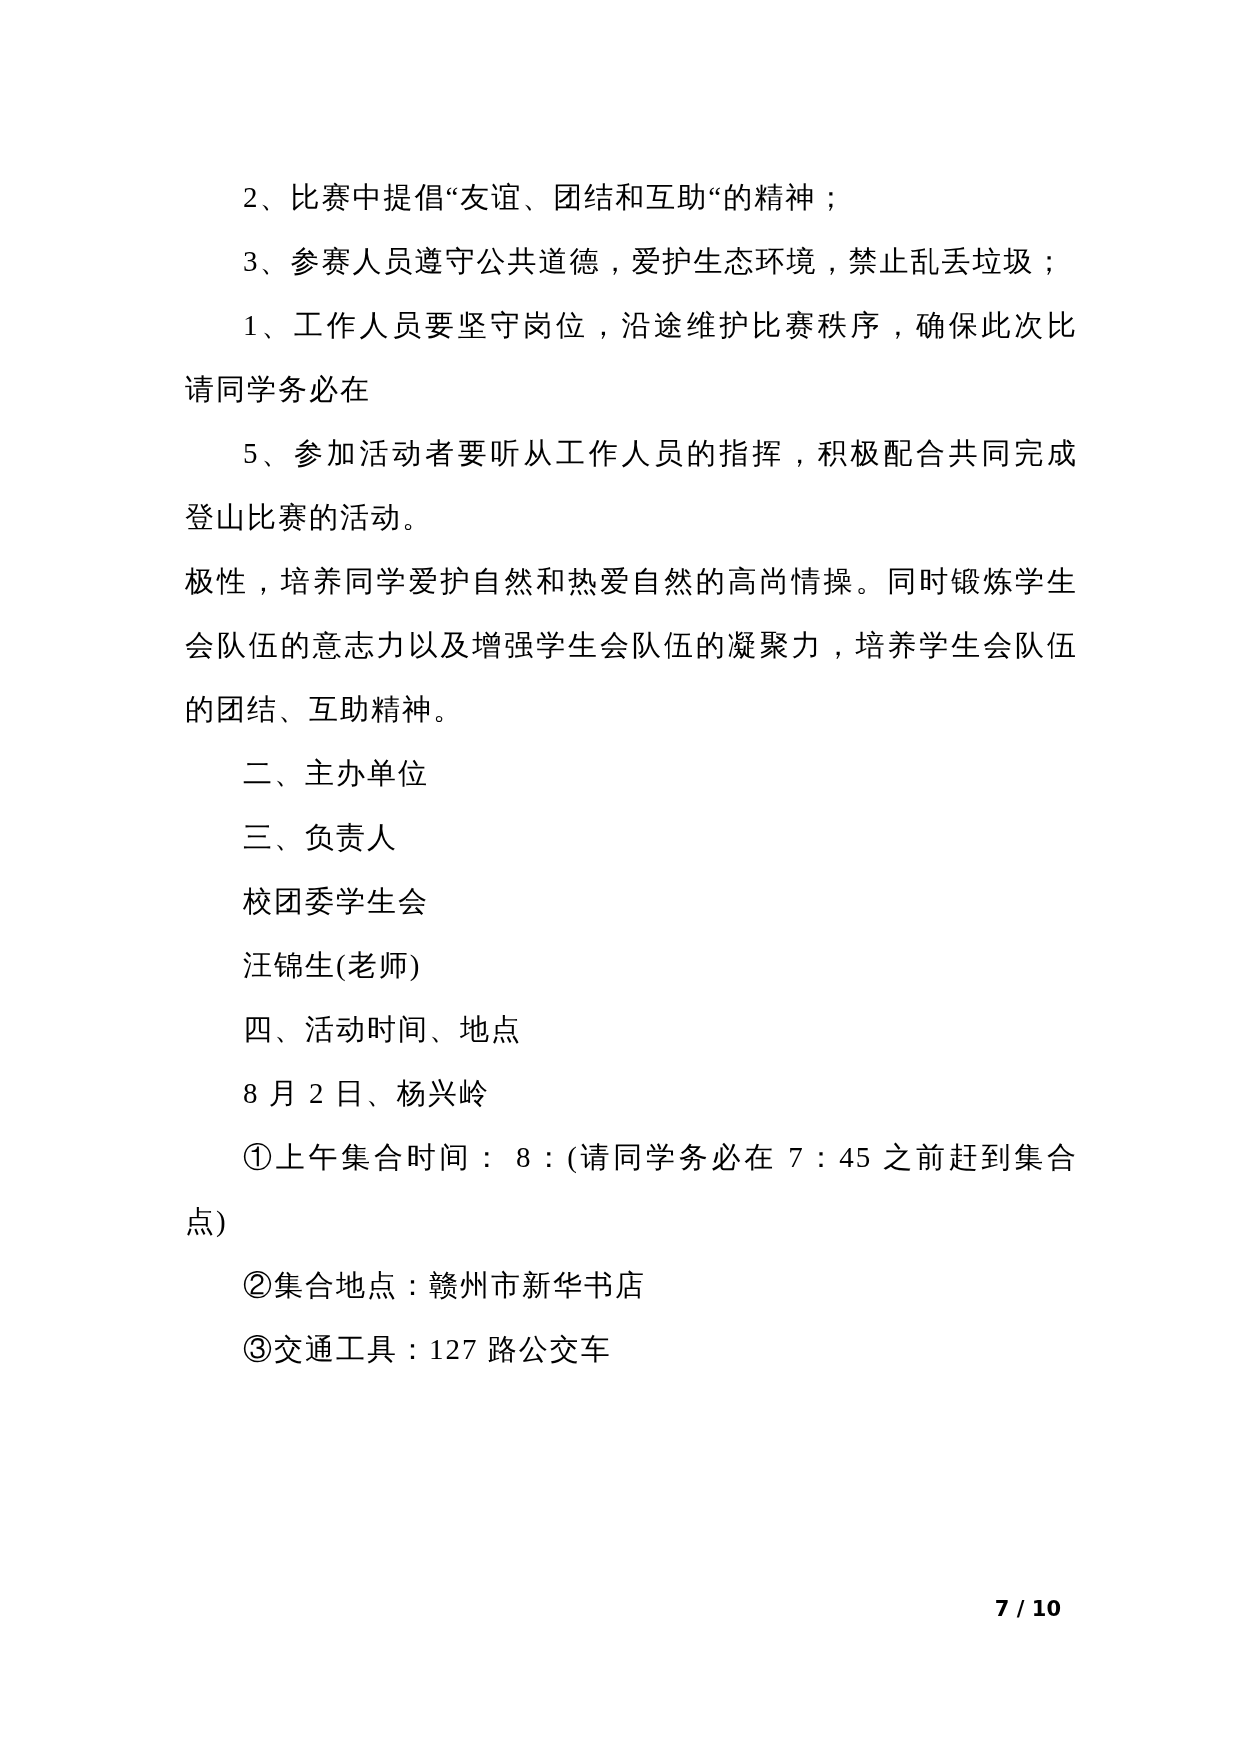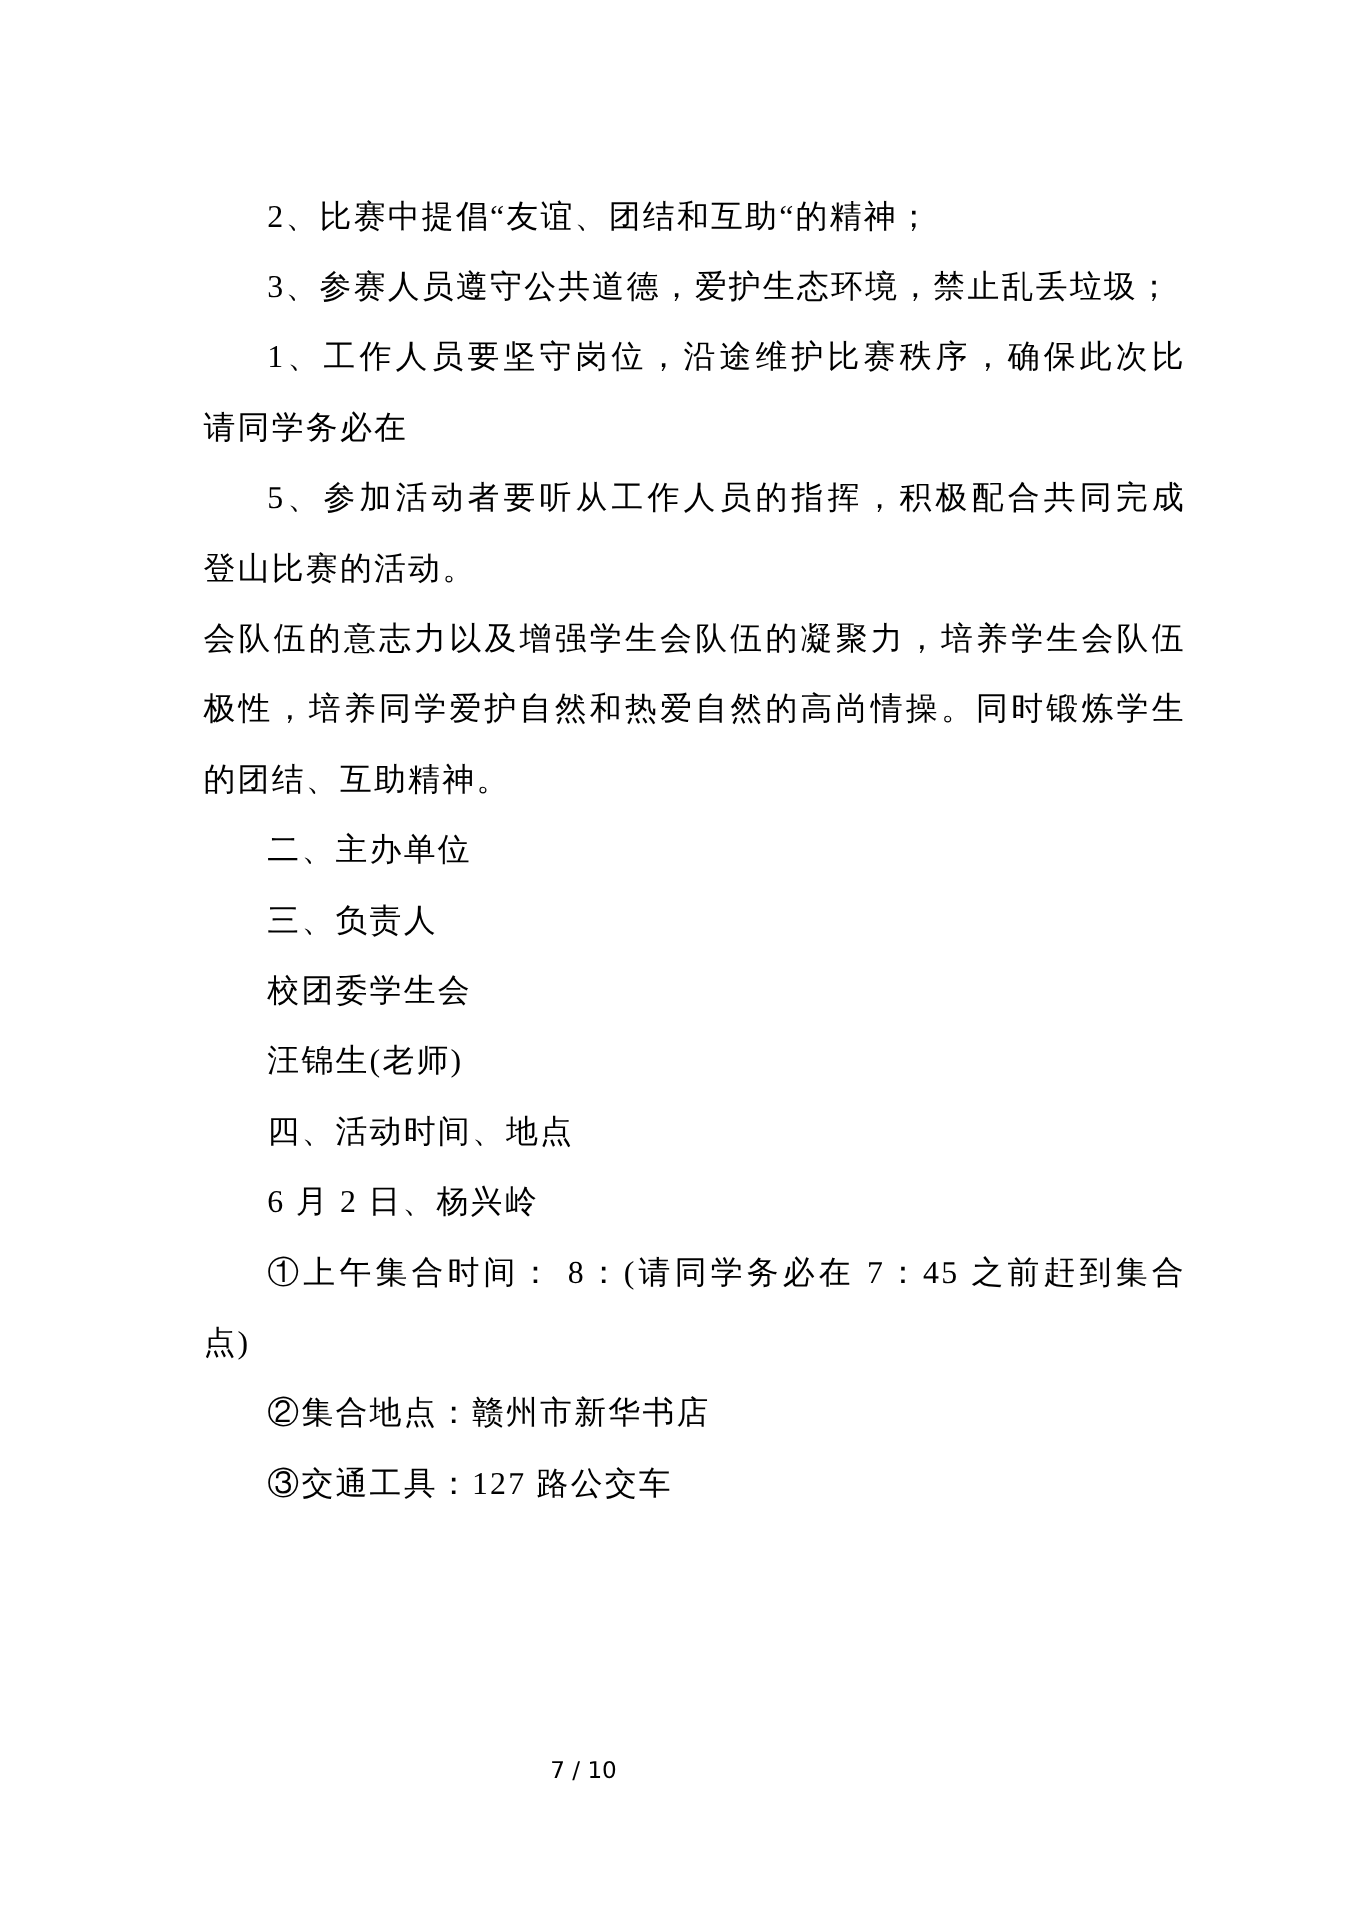--- a/index.html
+++ b/index.html
@@ -37,48 +37,48 @@
   .line.justify {
     white-space: normal;
     text-align: justify;
     text-align-last: justify;
   }
   .footer {
     position: absolute;
     left: 0;
     top: 1595px;
     width: 1061px;
-    text-align: center;
+    text-align: right;
     font-family: "DejaVu Sans", "Liberation Sans", sans-serif;
-    font-weight: normal;
+    font-weight: bold;
     font-size: 21px;
     line-height: 28px;
     color: #000000;
   }
 </style>
 </head>
 <body>
 
 <div class="page">
   <div class="content" id="content">
       <div class="line indent">2、比赛中提倡“友谊、团结和互助“的精神；</div>
       <div class="line indent">3、参赛人员遵守公共道德，爱护生态环境，禁止乱丢垃圾；</div>
       <div class="line indent justify">1、工作人员要坚守岗位，沿途维护比赛秩序，确保此次比</div>
       <div class="line">请同学务必在</div>
       <div class="line indent justify">5、参加活动者要听从工作人员的指挥，积极配合共同完成</div>
       <div class="line">登山比赛的活动。</div>
+      <div class="line justify">极性，培养同学爱护自然和热爱自然的高尚情操。同时锻炼学生</div>
       <div class="line justify">会队伍的意志力以及增强学生会队伍的凝聚力，培养学生会队伍</div>
-      <div class="line justify">极性，培养同学爱护自然和热爱自然的高尚情操。同时锻炼学生</div>
       <div class="line">的团结、互助精神。</div>
       <div class="line indent">二、主办单位</div>
       <div class="line indent">三、负责人</div>
       <div class="line indent">校团委学生会</div>
       <div class="line indent">汪锦生(老师)</div>
       <div class="line indent">四、活动时间、地点</div>
-      <div class="line indent">6 月 2 日、杨兴岭</div>
+      <div class="line indent">8 月 2 日、杨兴岭</div>
       <div class="line indent justify">①上午集合时间： 8：(请同学务必在 7：45 之前赶到集合</div>
       <div class="line">点)</div>
       <div class="line indent">②集合地点：赣州市新华书店</div>
       <div class="line indent">③交通工具：127 路公交车</div>
     </div>
   <div class="footer">
     <span>7 / 10</span>
   </div>
 </div>
 

